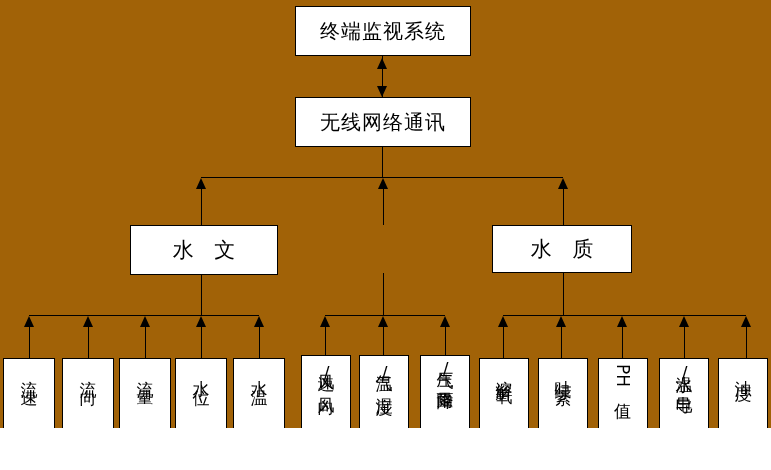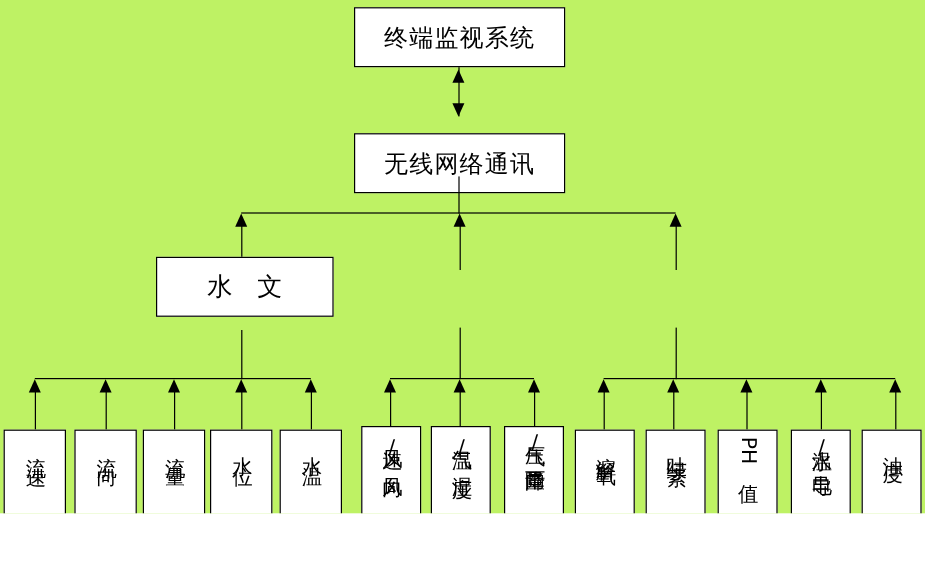--- a/index.html
+++ b/index.html
@@ -4,21 +4,21 @@
 <style>
   html, body {
     margin: 0;
     padding: 0;
     background: #ffffff;
   }
   #canvas {
     position: relative;
     width: 771px;
     height: 428px;
-    background: #bef264;
+    background: #a16207;
     overflow: hidden;
     font-family: "DejaVu Sans", "Liberation Sans", sans-serif;
   }
   .box {
     position: absolute;
     box-sizing: border-box;
     border: 1.5px solid #000000;
     background: #ffffff;
     display: flex;
     align-items: center;
@@ -95,42 +95,45 @@
 <div id="canvas">
 
   <div class="box top-box" style="left:295px; top:6px; width:176px; height:50px;">
     <span>终端监视系统</span>
   </div>
 
   <div class="vline" style="left:382px; top:56px; height:41px;"></div>
   <div class="arrow-up" style="left:377px; top:58px;"></div>
   <div class="arrow-down" style="left:377px; top:86px;"></div>
 
-  <div class="box top-box" style="left:295px; top:111px; width:176px; height:50px;">
+  <div class="box top-box" style="left:295px; top:97px; width:176px; height:50px;">
     <span>无线网络通讯</span>
   </div>
 
   <div class="vline" style="left:382px; top:147px; height:31px;"></div>
 
   <div class="hline" style="left:201px; top:177px; width:362px;"></div>
 
   <div class="arrow-up" style="left:196px; top:178px;"></div>
   <div class="vline" style="left:201px; top:186px; height:39px;"></div>
 
   <div class="arrow-up" style="left:378px; top:178px;"></div>
   <div class="vline" style="left:383px; top:186px; height:39px;"></div>
 
   <div class="arrow-up" style="left:558px; top:178px;"></div>
   <div class="vline" style="left:563px; top:186px; height:39px;"></div>
 
-  <div class="box cat-box" style="left:130px; top:214px; width:148px; height:50px;">
+  <div class="box cat-box" style="left:130px; top:225px; width:148px; height:50px;">
     <span>水 文</span>
   </div>
 
 
+  <div class="box cat-box" style="left:492px; top:225px; width:140px; height:48px;">
+    <span>水 质</span>
+  </div>
 
   <div class="vline" style="left:201px; top:275px; height:41px;"></div>
   <div class="hline" style="left:29px; top:315px; width:230px;"></div>
 
   <div class="arrow-up" style="left:24px; top:316px;"></div>
   <div class="vline" style="left:29px; top:324px; height:34px;"></div>
 
   <div class="arrow-up" style="left:83px; top:316px;"></div>
   <div class="vline" style="left:88px; top:324px; height:34px;"></div>
 

